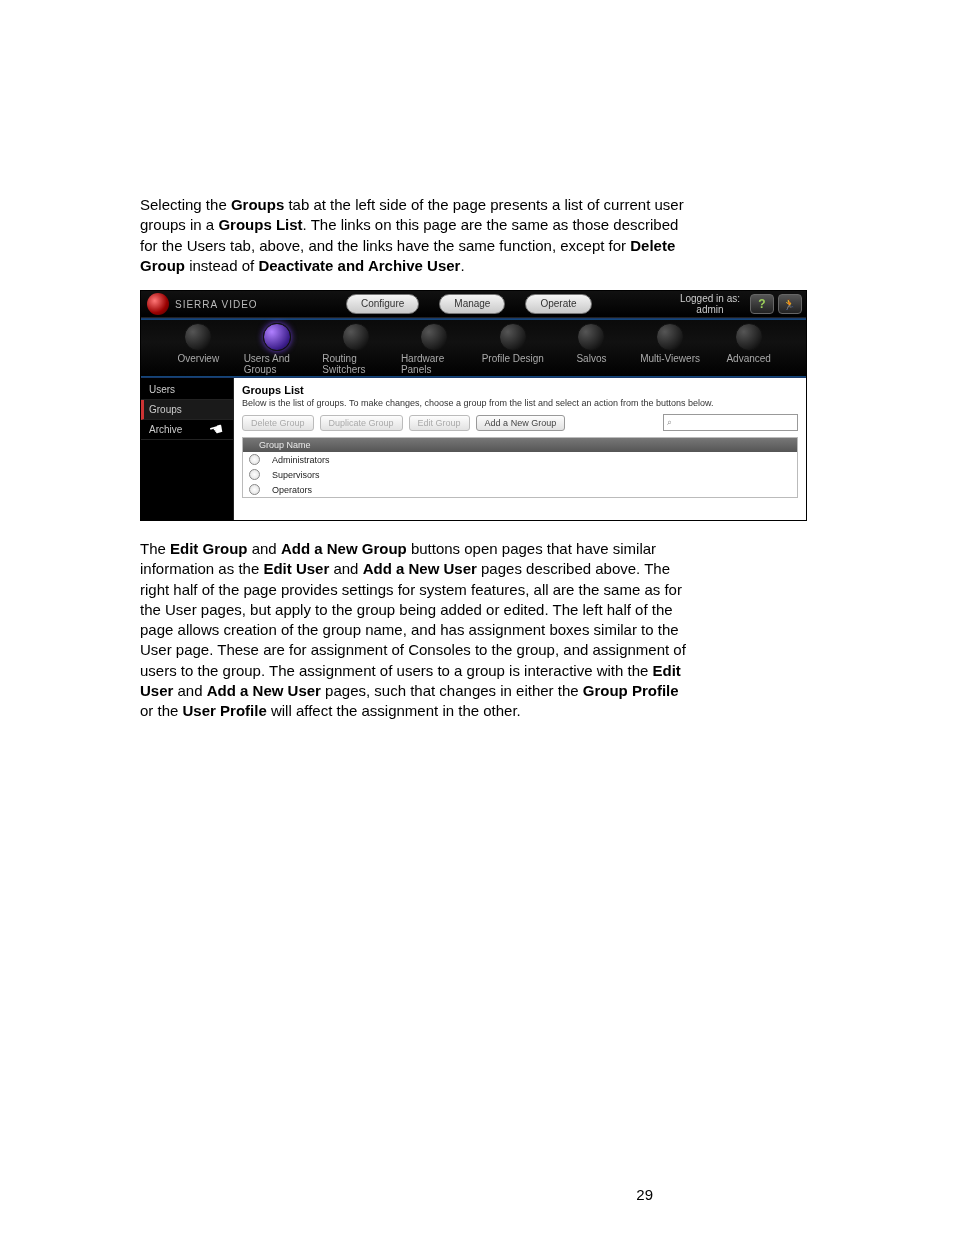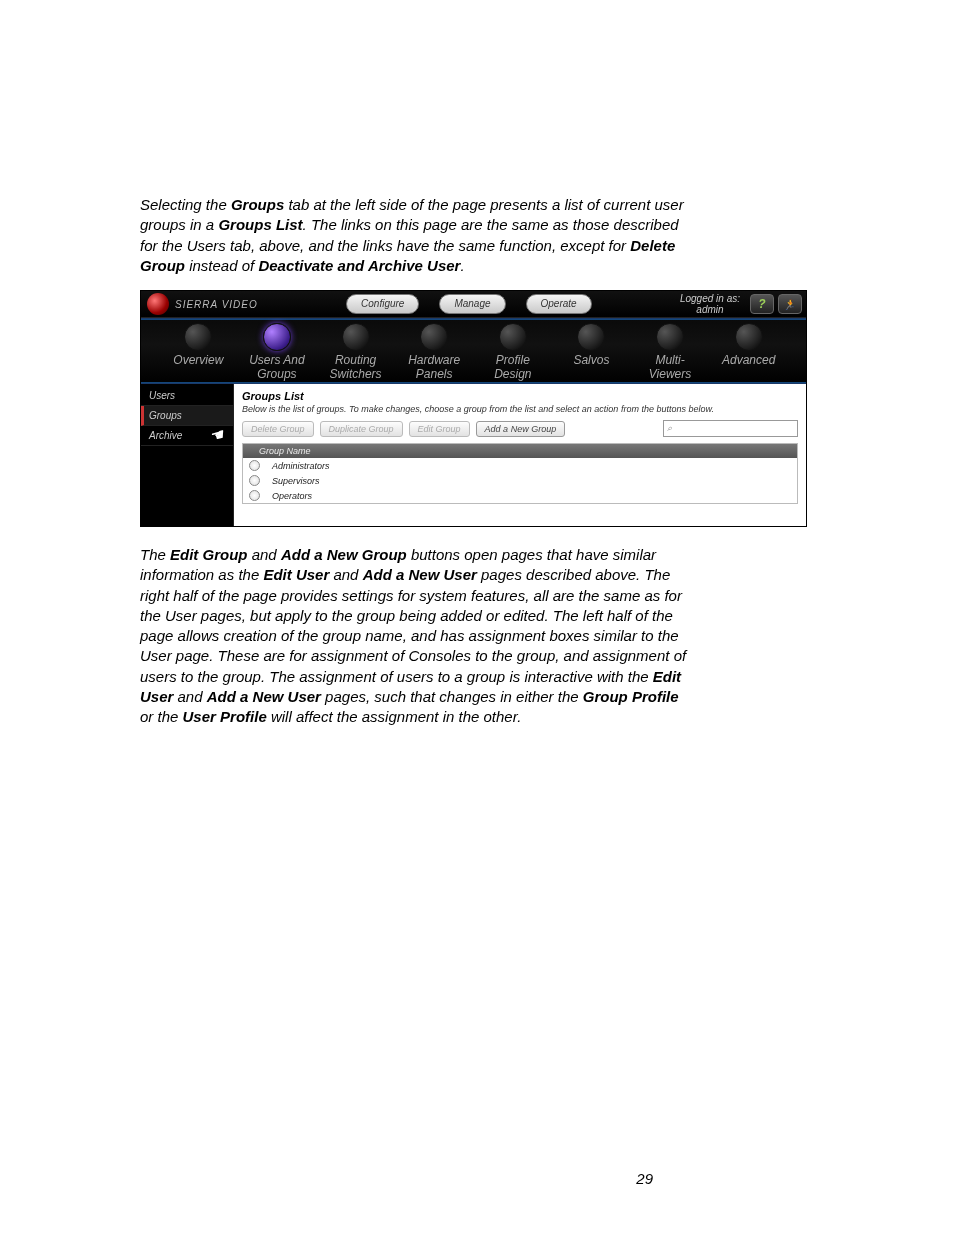--- a/index.html
+++ b/index.html
@@ -10,21 +10,20 @@
     font-size: 14px;
     color: #000;
     width: 954px;
   }
   .page {
     padding: 180px 83px 60px 140px;
     box-sizing: border-box;
     width: 773px;
     min-height: 1235px;
     position: relative;
-    font-style: italic;
   }
   .para {
     line-height: 1.35;
     margin-bottom: 14px;
     font-size: 15px;
   }
   .b { font-weight: bold; }
   .appwin {
     width: 665px;
     margin: 6px 0 18px 0;
@@ -107,21 +106,21 @@
   .orb {
     width: 26px; height: 26px;
     border-radius: 50%;
     background: radial-gradient(circle at 30% 30%, #555, #000);
     border: 1px solid #111;
   }
   .orb.active {
     background: radial-gradient(circle at 30% 30%, #b080ff, #3b1d8a 70%, #16043a);
     box-shadow: 0 0 6px #6a3ad6;
   }
-  .subitem span { font-size: 12px; color: #aaa; text-align: center; }
+  .subitem span { font-size: 10px; color: #aaa; text-align: left; }
   .body {
     display: flex;
     background: #000;
   }
   .sidebar {
     width: 92px;
     background: #000;
     border-right: 1px solid #222;
     padding-top: 2px;
     position: relative;
@@ -193,21 +192,21 @@
   .radio {
     width: 9px; height: 9px;
     border: 1px solid #888;
     border-radius: 50%;
     background: radial-gradient(#fff,#ddd);
     flex: none;
   }
   .pagenum {
     position: absolute;
     right: 120px;
-    bottom: 48px;
+    bottom: 32px;
     font-size: 15px;
   }
 </style>
 </head>
 <body>
 
 <div class="page">
 
   <p class="para">
     <span>Selecting the </span><span class="b">Groups</span><span> tab at the left side of the page presents a list of current user groups in a </span><span class="b">Groups List</span><span>. The links on this page are the same as those described for the Users tab, above, and the links have the same function, except for </span><span class="b">Delete Group</span><span> instead of </span><span class="b">Deactivate and Archive User</span><span>.</span>

